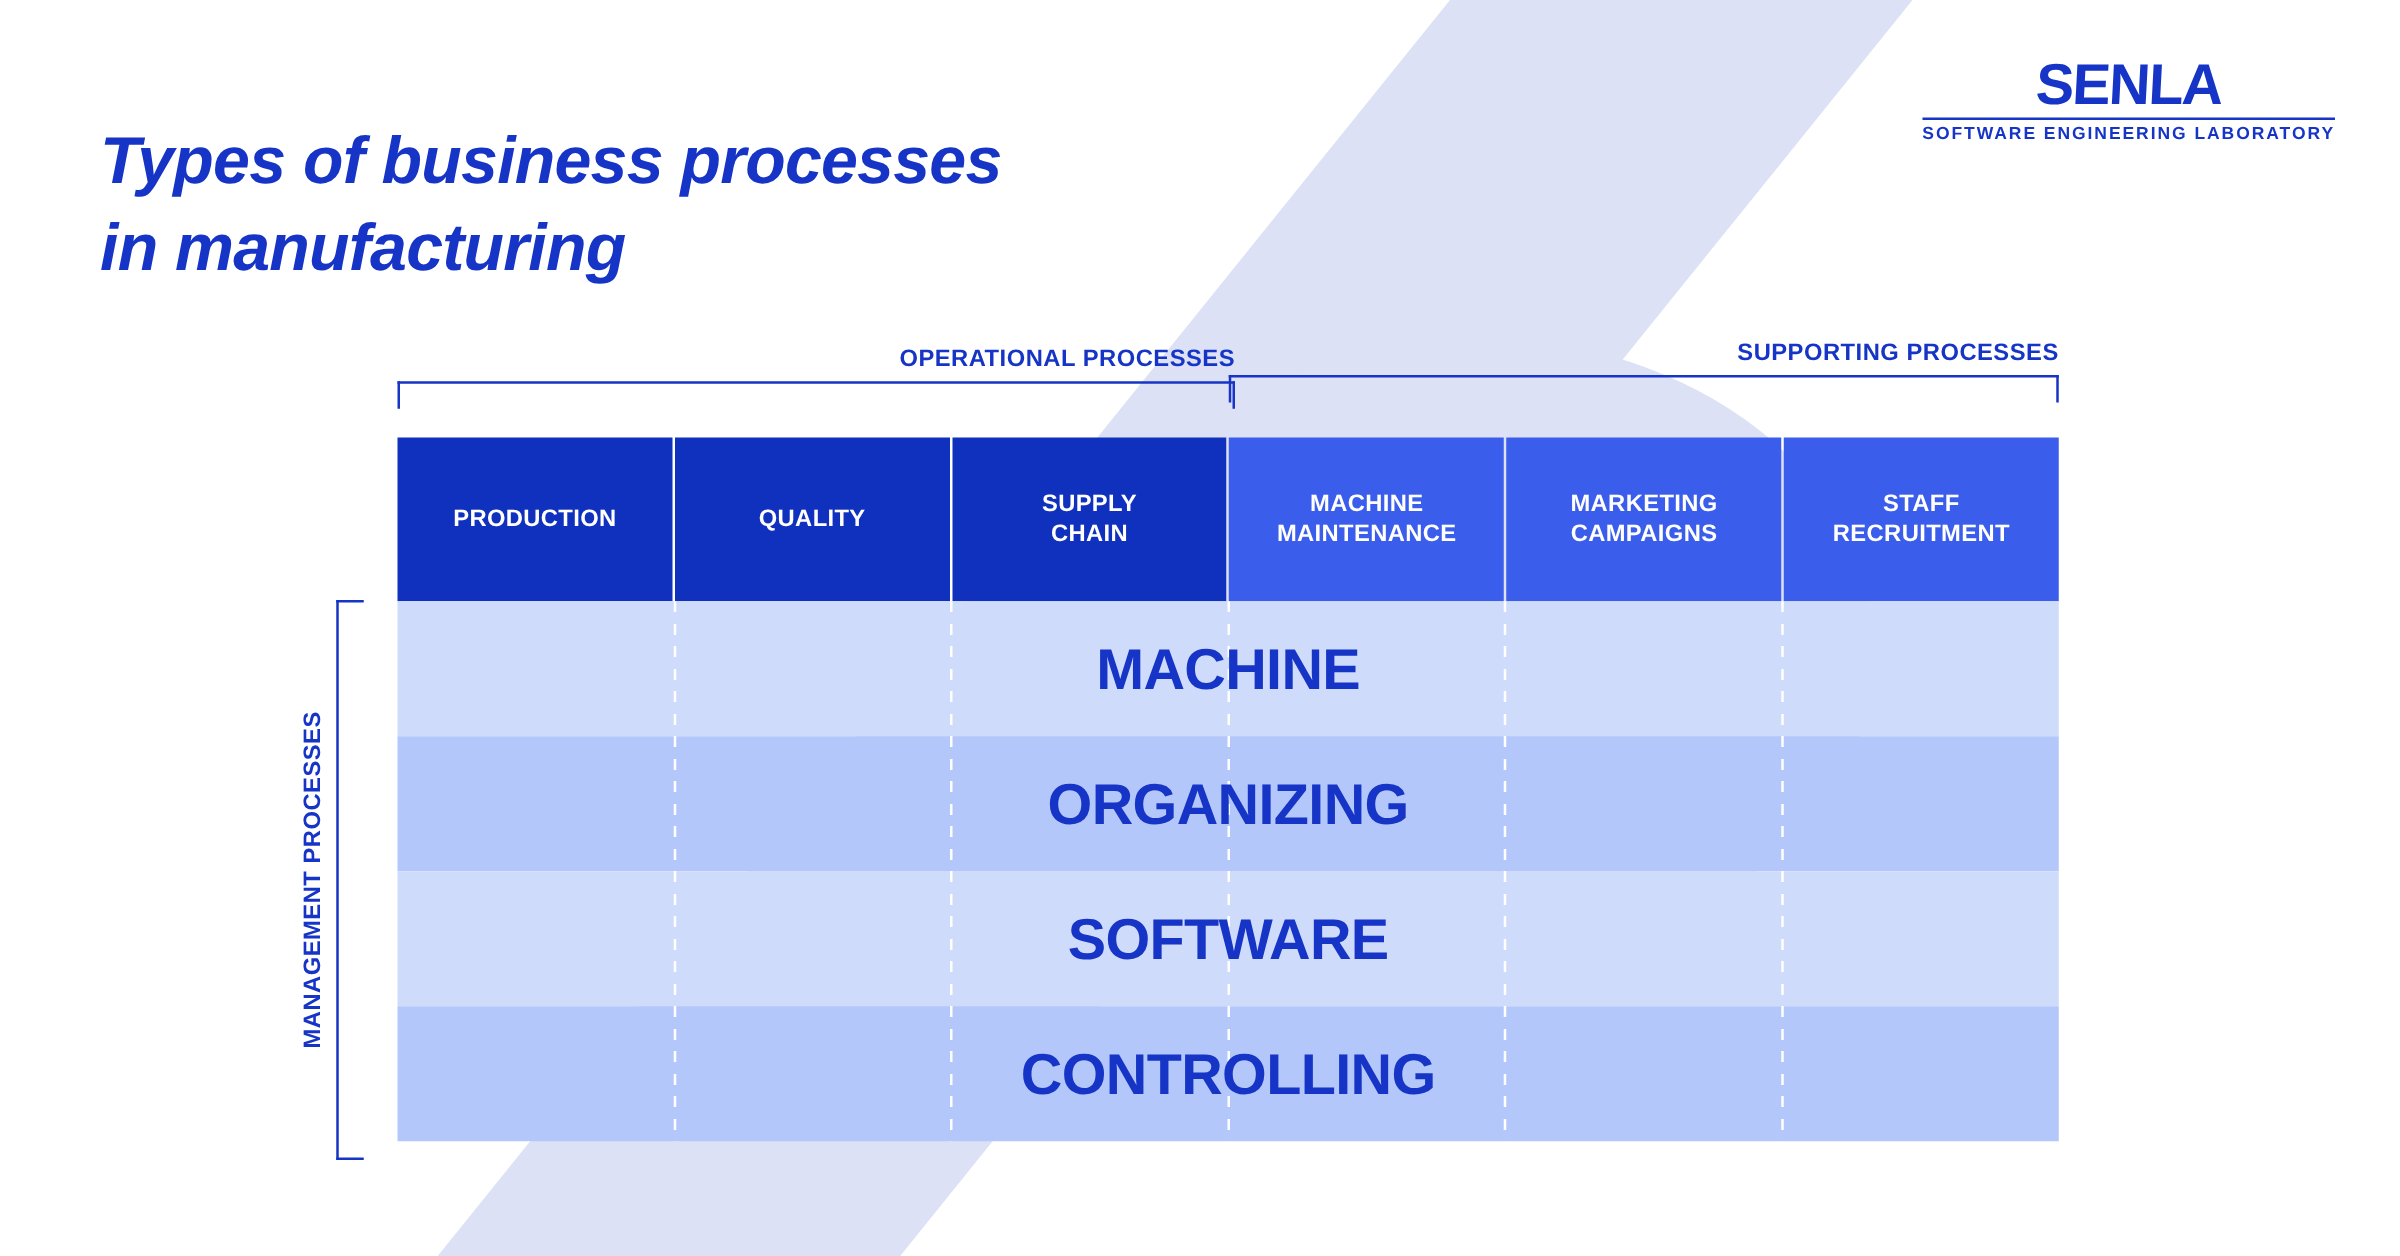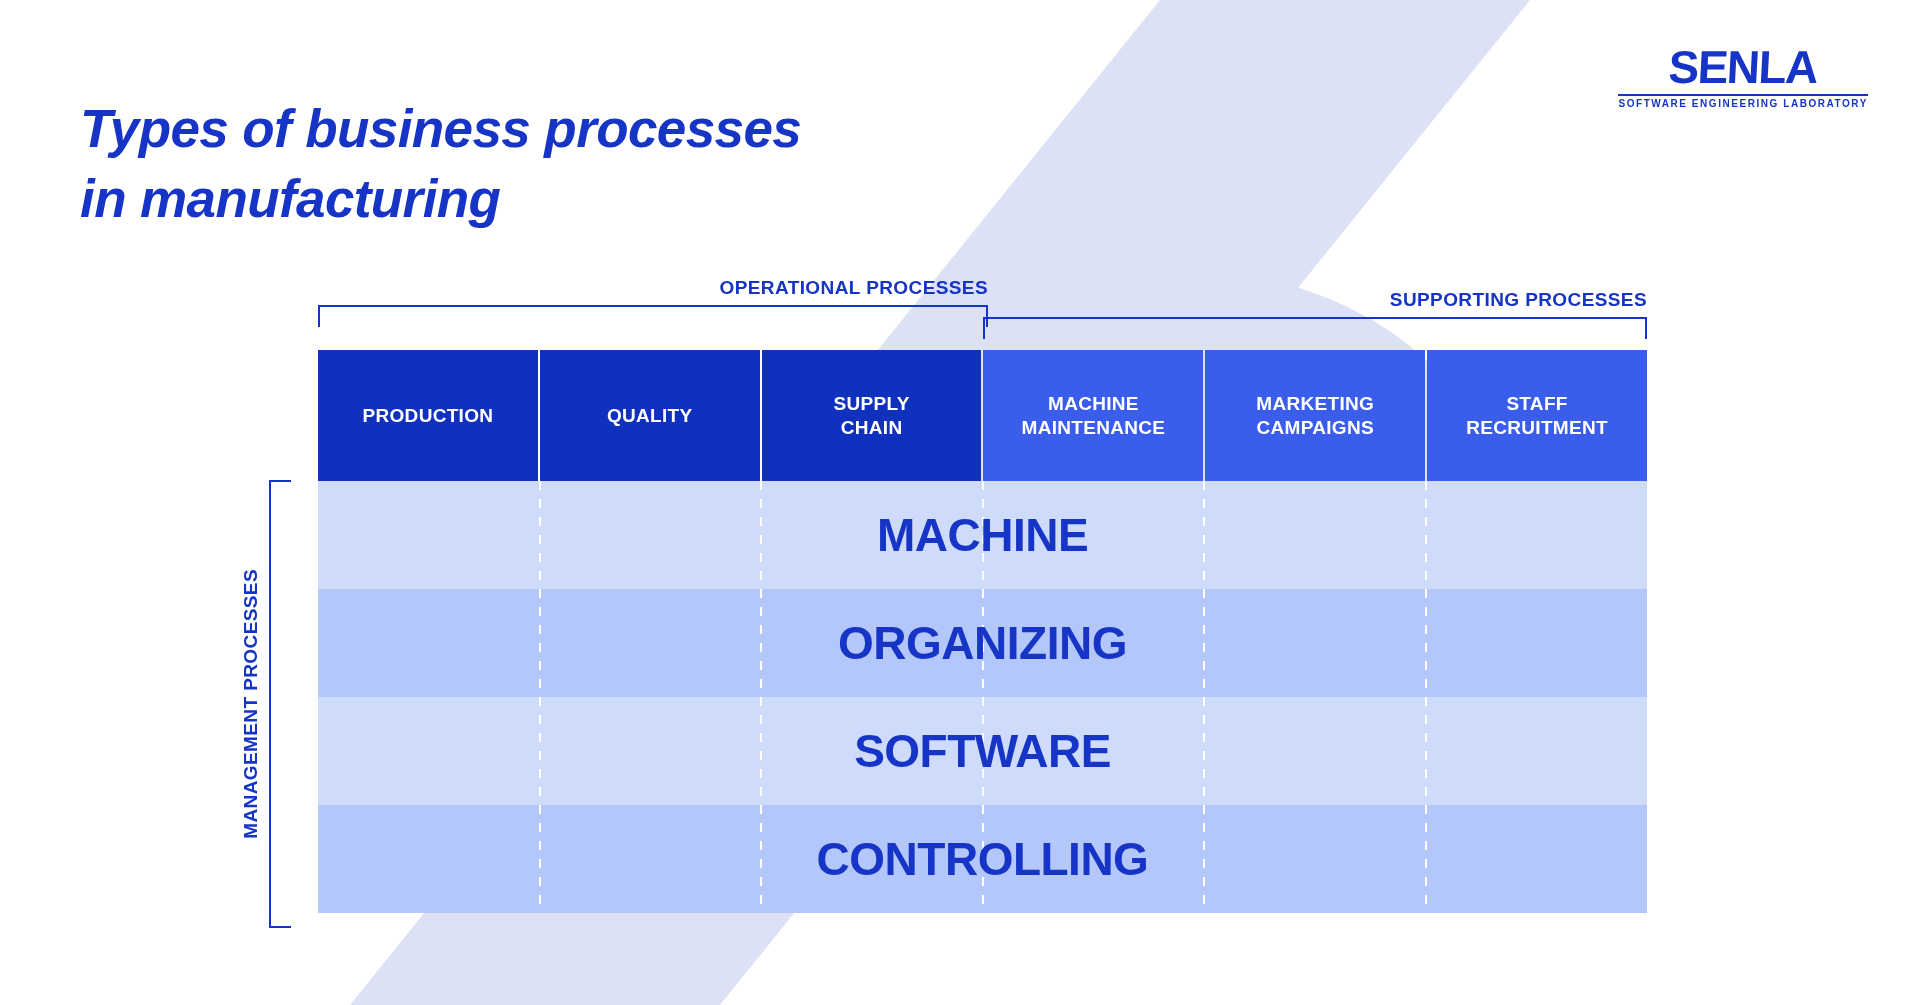--- a/index.html
+++ b/index.html
@@ -54,21 +54,21 @@
     color: #1635C6;
     line-height: 1;
     transform: skewX(-3deg);
   }
   #brand-logo .logo-rule {
     height: 2px;
     background: #1635C6;
     margin: 4px 0 3px 0;
   }
   #brand-logo .logo-tagline {
-    font-size: 10px;
+    font-size: 14px;
     font-weight: bold;
     letter-spacing: 1.55px;
     color: #1635C6;
     line-height: 1;
   }
 
   
   .group-bracket {
     position: absolute;
     z-index: 3;
@@ -205,21 +205,21 @@
   <div class="logo-word">SENLA</div>
   <div class="logo-rule"></div>
   <div class="logo-tagline">SOFTWARE ENGINEERING LABORATORY</div>
 </div>
 
 <div class="group-bracket" style="left:318px; top:277px; width:670px;">
   <div class="group-label">OPERATIONAL PROCESSES</div>
   <div class="bracket-shape"></div>
 </div>
 
-<div class="group-bracket" style="left:983px; top:289px; width:664px;">
+<div class="group-bracket" style="left:983px; top:272px; width:664px;">
   <div class="group-label">SUPPORTING PROCESSES</div>
   <div class="bracket-shape"></div>
 </div>
 
 <div id="side-bracket" style="left:240px; top:480px; height:448px;">
   <div class="side-label">MANAGEMENT PROCESSES</div>
   <div class="bracket-shape-v"></div>
 </div>
 
 <div id="matrix" style="left:318px; top:350px; width:1329px;">

